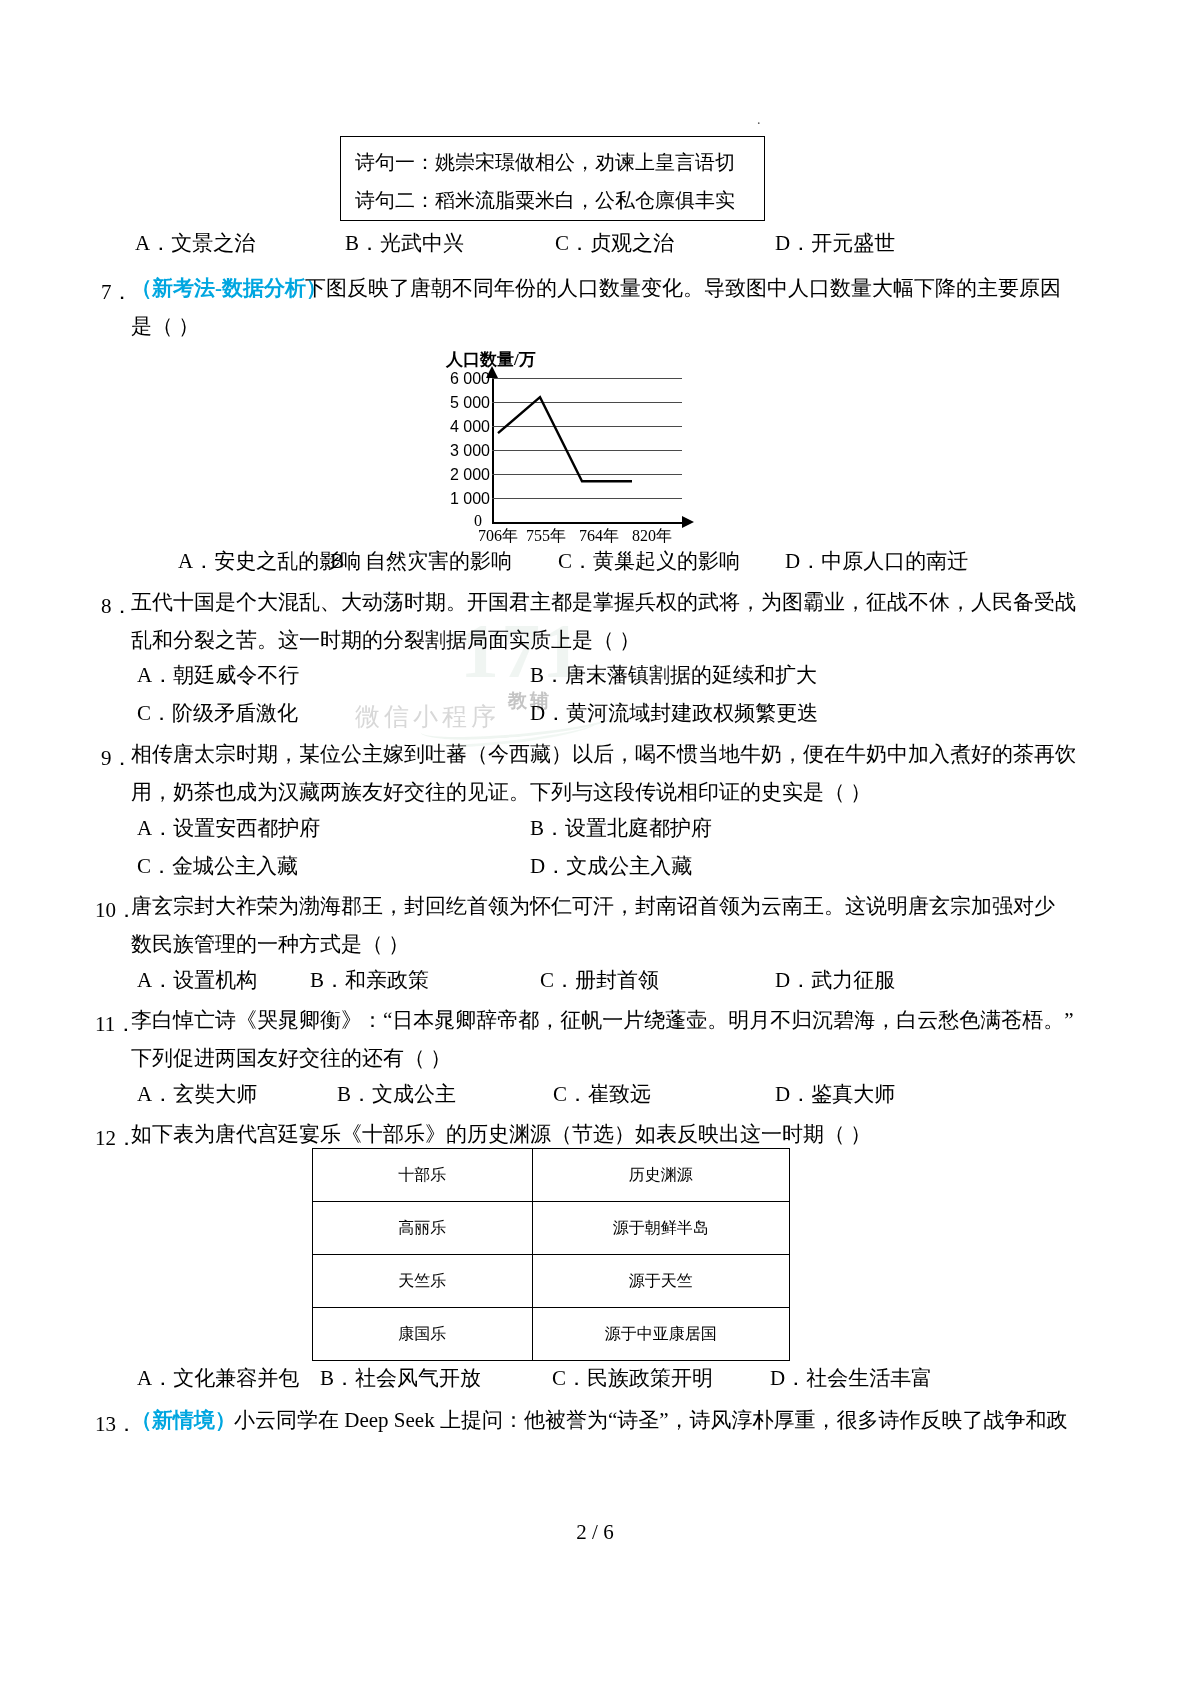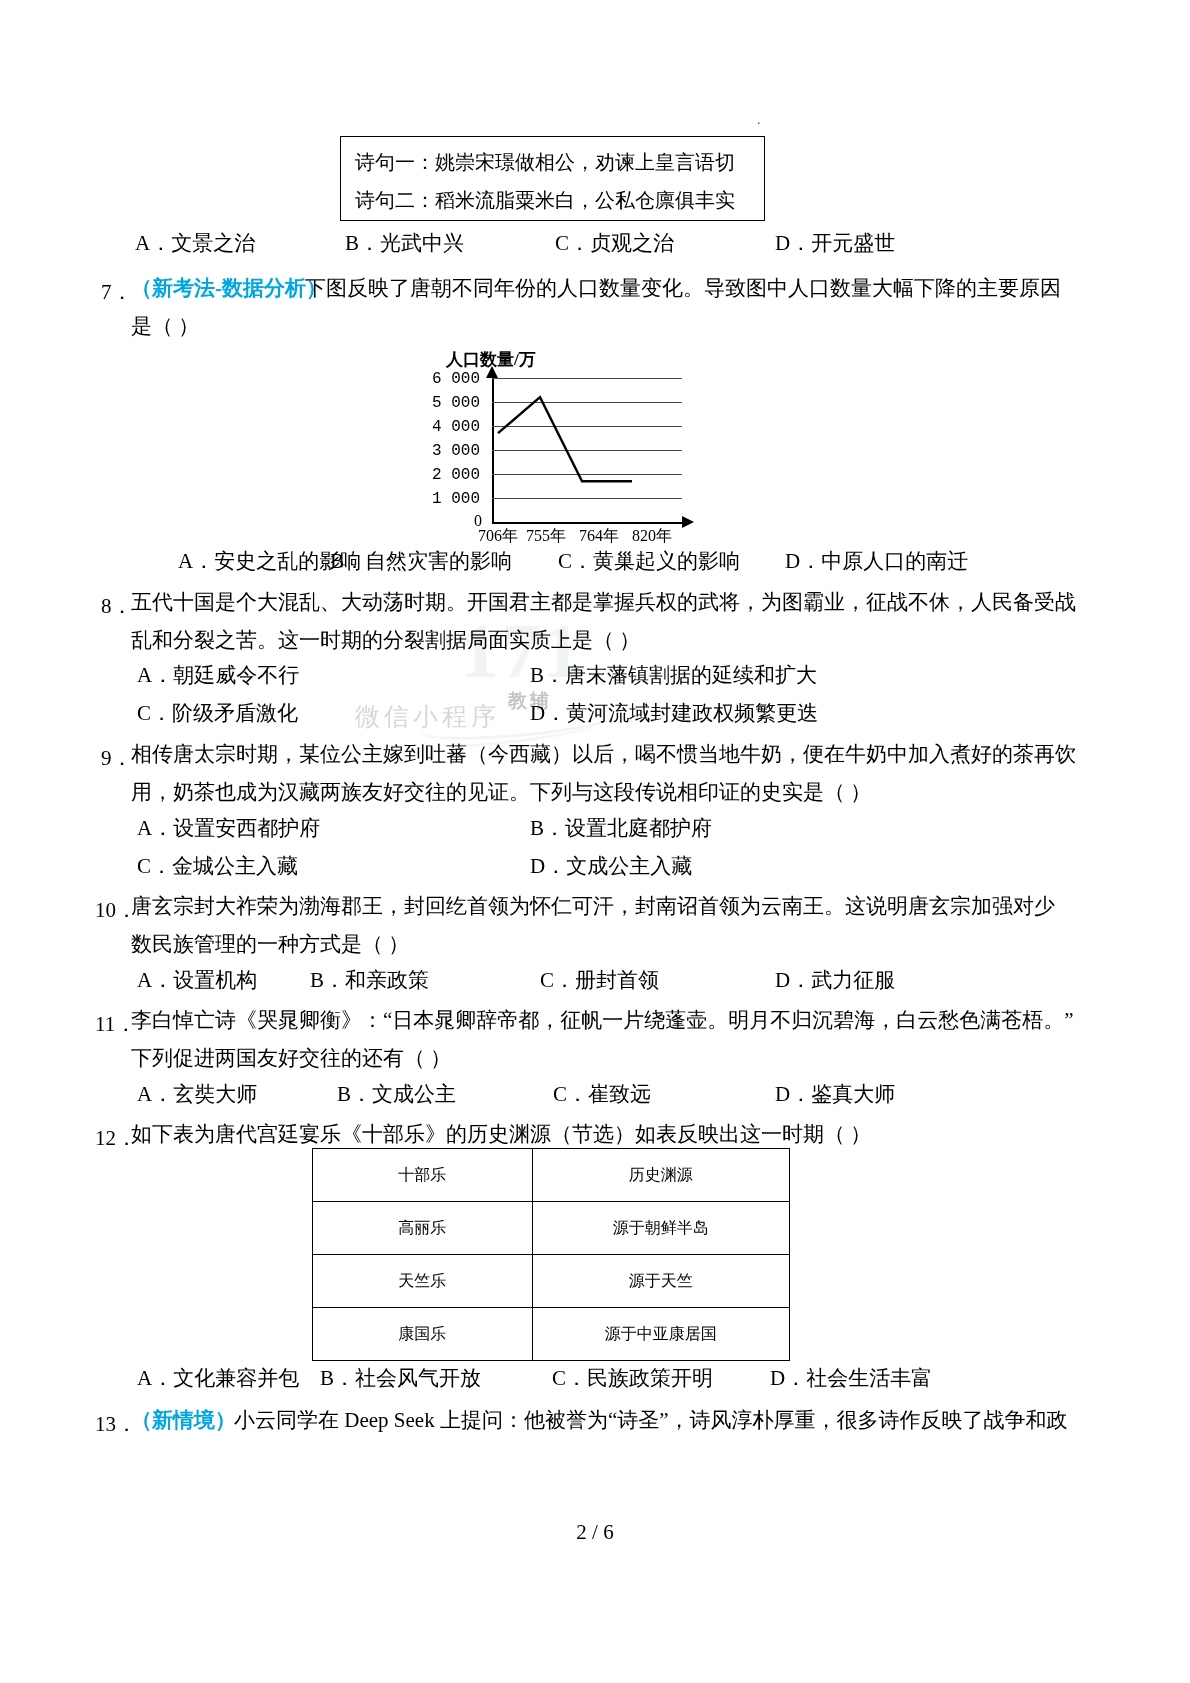--- a/index.html
+++ b/index.html
@@ -138,23 +138,24 @@
     left: 6px;
     top: 0px;
     font-size: 17px;
     font-family: "Liberation Serif", serif;
     font-weight: bold;
     white-space: nowrap;
   }
   .ytick {
     position: absolute;
     font-size: 16px;
+    text-align: right;
     width: 58px;
     left: -8px;
-    font-family: Liberation Mono, monospace;
+    font-family: Liberation Sans, sans-serif;
     white-space: nowrap;
   }
   .xtick {
     position: absolute;
     font-size: 16px;
     white-space: nowrap;
     font-family: "Liberation Serif", serif;
   }
   .grid {
     position: absolute;

